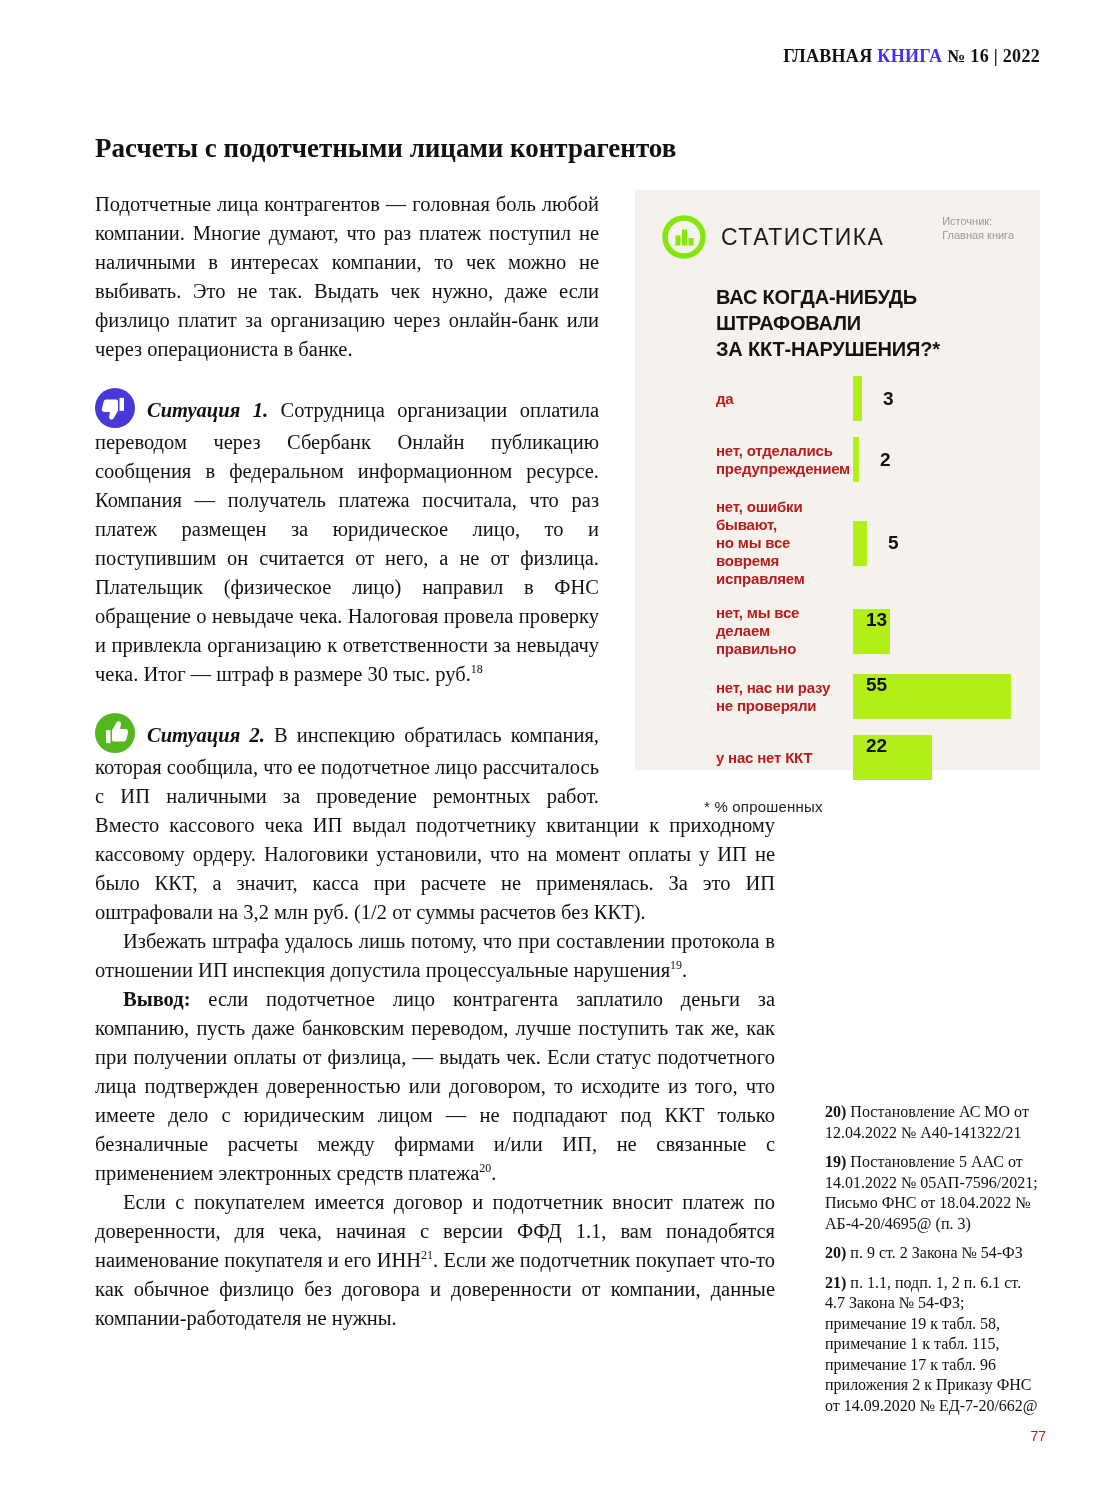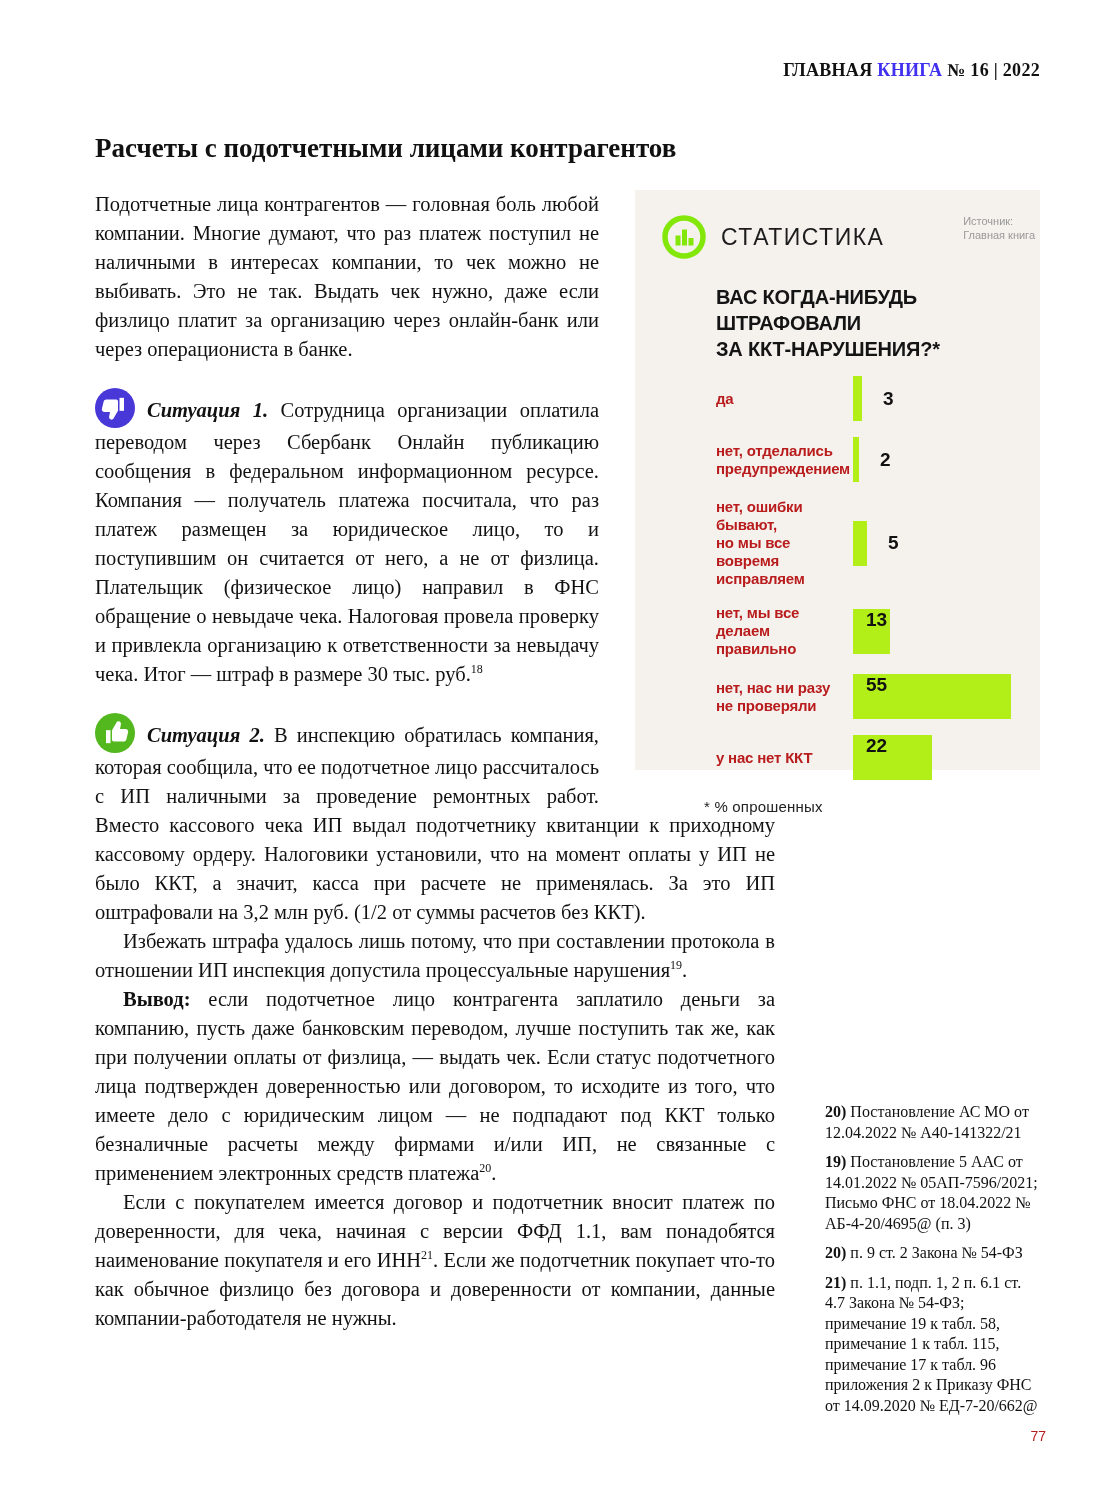--- a/index.html
+++ b/index.html
@@ -5,21 +5,21 @@
   html,body{margin:0;padding:0;}
   body{
     width:1104px;height:1500px;background:#ffffff;position:relative;
     font-family:"Liberation Serif", serif;color:#111;
     -webkit-font-smoothing:antialiased;
   }
   .page{position:absolute;inset:0;overflow:hidden;}
 
   
   .running-head{
-    position:absolute;top:60px;right:64px;
+    position:absolute;top:46px;right:64px;
     font-family:"Liberation Serif", serif;font-weight:bold;font-size:18px;
     letter-spacing:.3px;white-space:nowrap;
   }
   .running-head .accent{color:#4030f0;}
 
   
   .article{position:absolute;left:95px;top:132px;width:945px;}
   .article h1{
     margin:0 0 26px 0;font-size:27px;line-height:32px;font-weight:bold;
     font-family:"Liberation Serif", serif;
@@ -40,21 +40,21 @@
   .sit-icon svg{width:100%;height:100%;display:block;}
   .sit-icon.thumbs-down{background:#4838d8;}
   .sit-icon.thumbs-up{background:#53b71e;}
 
   
   .stats-box{
     float:right;width:405px;height:580px;background:#f5f2ee;
     margin-left:36px;margin-bottom:40px;box-sizing:border-box;
     font-family:"Liberation Sans", sans-serif;
   }
-  .stats-head{display:flex;align-items:flex-start;padding:24px 5px 0 26px;}
+  .stats-head{display:flex;align-items:flex-start;padding:24px 26px 0 26px;}
   .stats-ring{width:46px;height:46px;flex:none;}
   .stats-label{
     font-size:23px;color:#1c1c1c;letter-spacing:1.5px;
     margin:10px 0 0 14px;flex:none;
   }
   .stats-source{
     margin-left:auto;margin-top:0;font-size:11px;line-height:1.3;
     color:#999;white-space:pre-line;text-align:left;
   }
   .chart-title{

